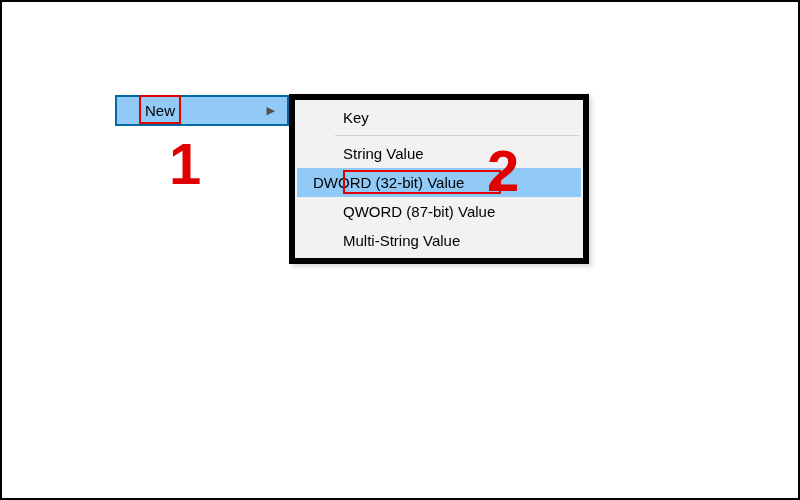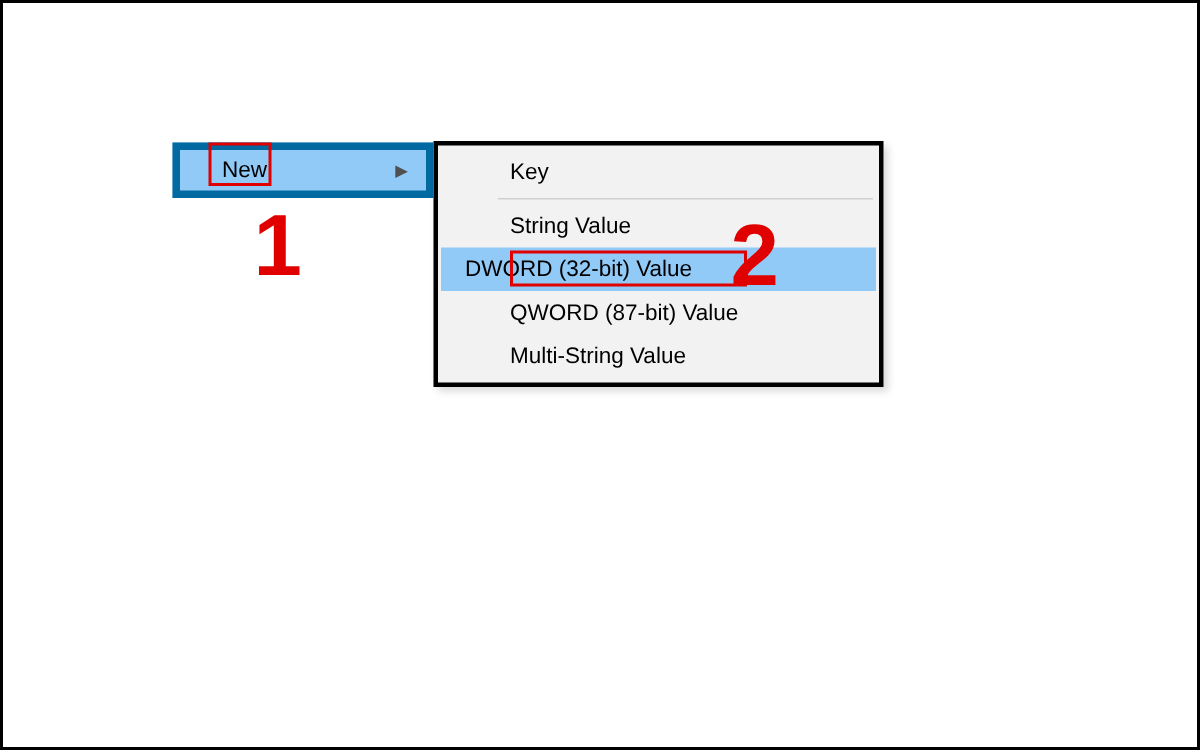--- a/index.html
+++ b/index.html
@@ -15,21 +15,21 @@
       background: #ffffff;
       position: relative;
       border: 2px solid #000;
     }
     .parent-menu {
       position: absolute;
       top: 93px;
       left: 113px;
       width: 174px;
       background: #91c9f7;
-      border: 5px solid #0369a1;
+      border: 2px solid #0369a1;
       display: flex;
       align-items: center;
       padding: 5px 8px 5px 28px;
     }
     .parent-menu-label {
       flex: 1;
     }
     .parent-menu-arrow {
       color: #505050;
       font-size: 11px;
@@ -43,21 +43,21 @@
       height: 29px;
       border: 2px solid #e00000;
       pointer-events: none;
     }
     .submenu {
       position: absolute;
       top: 92px;
       left: 287px;
       width: 300px;
       background: #f2f2f2;
-      border: 3px solid #000000;
+      border: 6px solid #000000;
       box-shadow: 3px 3px 5px rgba(0,0,0,0.15);
       padding: 3px 2px;
     }
     .submenu-item {
       padding: 6px 10px 6px 46px;
       cursor: default;
       position: relative;
     }
     .submenu-item.highlighted {
       background: #91c9f7;

